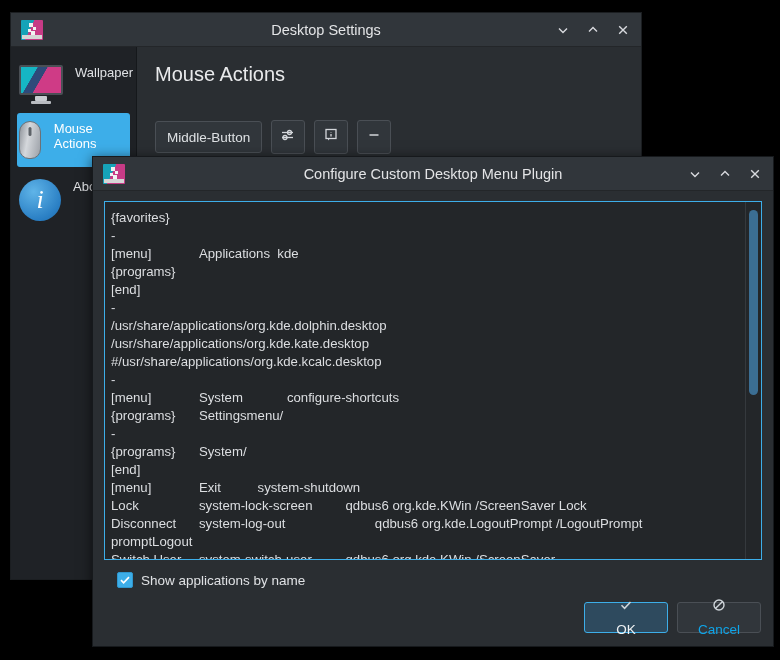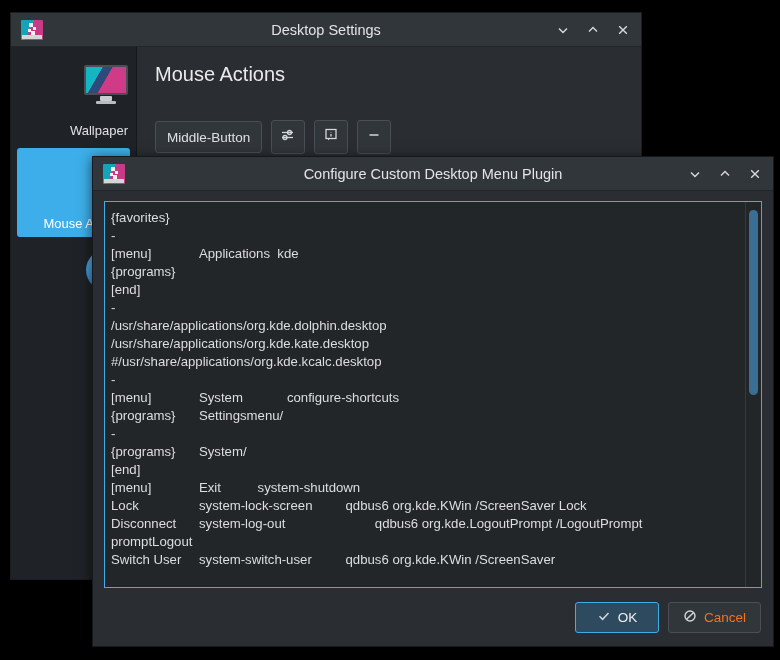--- a/index.html
+++ b/index.html
@@ -93,23 +93,23 @@
     background: #1f2226;
     border-right: 1px solid #15181b;
     padding-top: 6px;
     flex: none;
   }
   .side-item {
     margin: 4px 6px;
     padding: 8px 2px 6px 2px;
     border-radius: 3px;
     display: flex;
-    flex-direction: column;
-    align-items: flex-end;
-    gap: 20px;
+    flex-direction: row;
+    align-items: flex-start;
+    gap: 12px;
   }
   .side-item.selected { background: #3daee9; }
   .side-label {
     font-size: 13px;
     color: #dfe1e4;
   }
   .side-item.selected .side-label { color: #ffffff; }
 
   .mon-icon { width: 44px; height: 38px; position: relative; }
   .mon-screen {
@@ -292,30 +292,31 @@
     min-width: 84px;
     height: 31px;
     border-radius: 3px;
     font-size: 13.5px;
     display: flex;
     align-items: center;
     justify-content: center;
     gap: 7px;
     box-sizing: border-box;
     padding: 0 14px;
+    flex-direction: column;
   }
   .dlg-btn.default {
     background: #2e4a5e;
     border: 1px solid #3daee9;
     color: #eef1f3;
   }
   .dlg-btn.normal {
     background: #31363b;
     border: 1px solid #4a4f55;
-    color: #f97316;
+    color: #0ea5e9;
   }
 </style>
 </head>
 <body>
 
 <div class="root">
 
   <div class="main-window">
 
     <div class="titlebar">
@@ -478,20 +479,28 @@
 [menu]		Exit		system-shutdown
 Lock		system-lock-screen		qdbus6 org.kde.KWin /ScreenSaver Lock
 Disconnect	system-log-out			qdbus6 org.kde.LogoutPrompt /LogoutPrompt
 promptLogout
 Switch User	system-switch-user		qdbus6 org.kde.KWin /ScreenSaver</div>
         <div class="scrollbar">
           <div class="sb-thumb"></div>
         </div>
       </div>
 
+      <div class="checkbox-row">
+        <div class="checkbox">
+          <svg width="12" height="12" viewBox="0 0 12 12">
+              <path d="M2 6.2 L4.6 8.8 L10 3.2" fill="none" stroke="#ffffff" stroke-width="1.7"></path>
+            </svg>
+        </div>
+        <div class="checkbox-label">Show applications by name</div>
+      </div>
     </div>
 
     <div class="dlg-footer">
       <div class="dlg-btn default">
         <span>
           <svg width="14" height="14" viewBox="0 0 14 14">
               <path d="M2.5 7.2 L5.6 10.3 L11.5 4" fill="none" stroke="#cfd5da" stroke-width="1.5"></path>
             </svg>
         </span>
         <span>OK</span>

